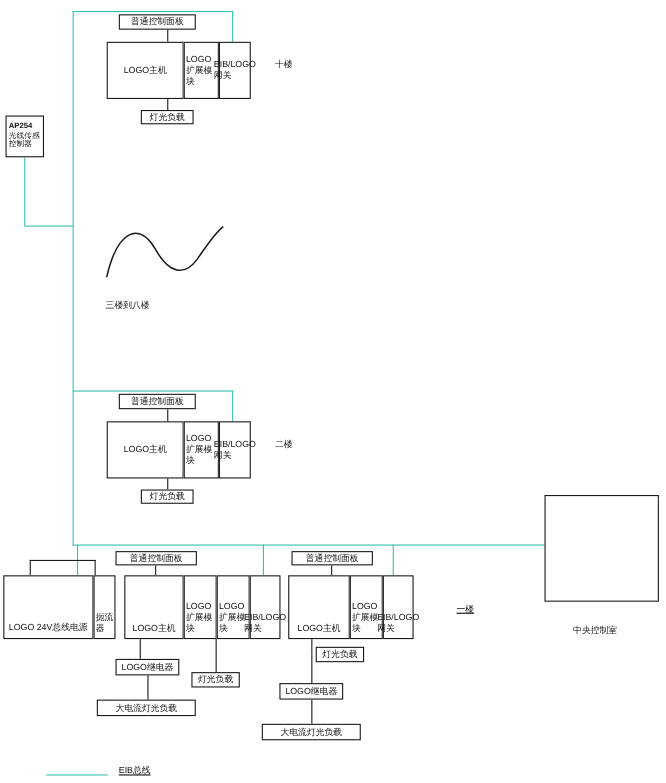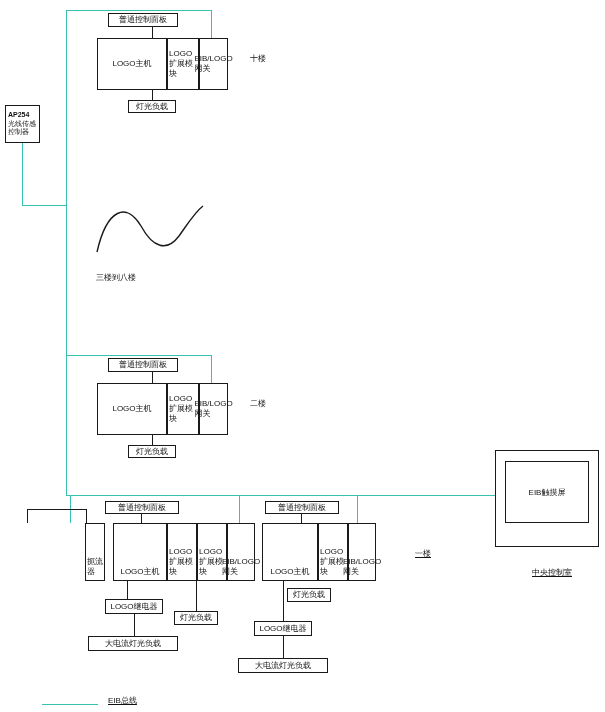--- a/index.html
+++ b/index.html
@@ -159,20 +159,21 @@
 
   <div class="vline" style="left:152px; top:435px; height:10px;"></div>
   <div class="box panel-label" style="left:128px; top:445px; width:48px; height:13px;">灯光负载</div>
 
   <div class="txt" style="left:250px; top:398px;">二楼</div>
 
   <div class="hline" style="left:27px; top:509px; width:60px;"></div>
   <div class="vline" style="left:27px; top:509px; height:14px;"></div>
   <div class="vline" style="left:86px; top:509px; height:14px;"></div>
 
+  <div class="box left-bottom" style="left:3px; top:523px; width:82px; height:58px; font-size:8px;">LOGO 24V总线电源</div>
   <div class="box bottom-text" style="left:85px; top:523px; width:20px; height:58px;">扼流器</div>
 
   <div class="box panel-label" style="left:105px; top:501px; width:74px; height:13px;">普通控制面板</div>
   <div class="vline" style="left:141px; top:514px; height:9px;"></div>
 
   <div class="box bottom-text" style="left:113px; top:523px; width:54px; height:58px;">LOGO主机</div>
   <div class="box bottom-text" style="left:167px; top:523px; width:30px; height:58px;">LOGO扩展模块</div>
   <div class="box bottom-text" style="left:197px; top:523px; width:30px; height:58px;">LOGO扩展模块</div>
   <div class="box bottom-text" style="left:227px; top:523px; width:28px; height:58px;">EIB/LOGO网关</div>
 
@@ -194,21 +195,18 @@
   <div class="box panel-label" style="left:174px; top:611px; width:44px; height:14px;">灯光负载</div>
 
   <div class="vline" style="left:283px; top:581px; height:14px;"></div>
   <div class="box panel-label" style="left:287px; top:588px; width:44px; height:14px;">灯光负载</div>
   <div class="vline" style="left:283px; top:595px; height:26px;"></div>
   <div class="box panel-label" style="left:254px; top:621px; width:58px; height:15px;">LOGO继电器</div>
   <div class="vline" style="left:283px; top:636px; height:22px;"></div>
   <div class="box panel-label" style="left:238px; top:658px; width:90px; height:15px;">大电流灯光负载</div>
 
   <div class="tp-outer" style="left:495px; top:450px; width:104px; height:97px;"></div>
-  <div class="tp-inner" style="left:505px; top:461px; width:84px; height:62px;">
-    <span>EIB触摸屏</span>
-  </div>
-  <div class="txt" style="left:532px; top:567px;text-decoration:underline;">中央控制室</div>
+  <div class="txt" style="left:521px; top:567px;">中央控制室</div>
 
   <div class="legend-line" style="left:42px; top:704px; width:56px;"></div>
   <div class="txt" style="left:108px; top:695px;text-decoration:underline;">EIB总线</div>
 
 </div>
 
 </body></html>

